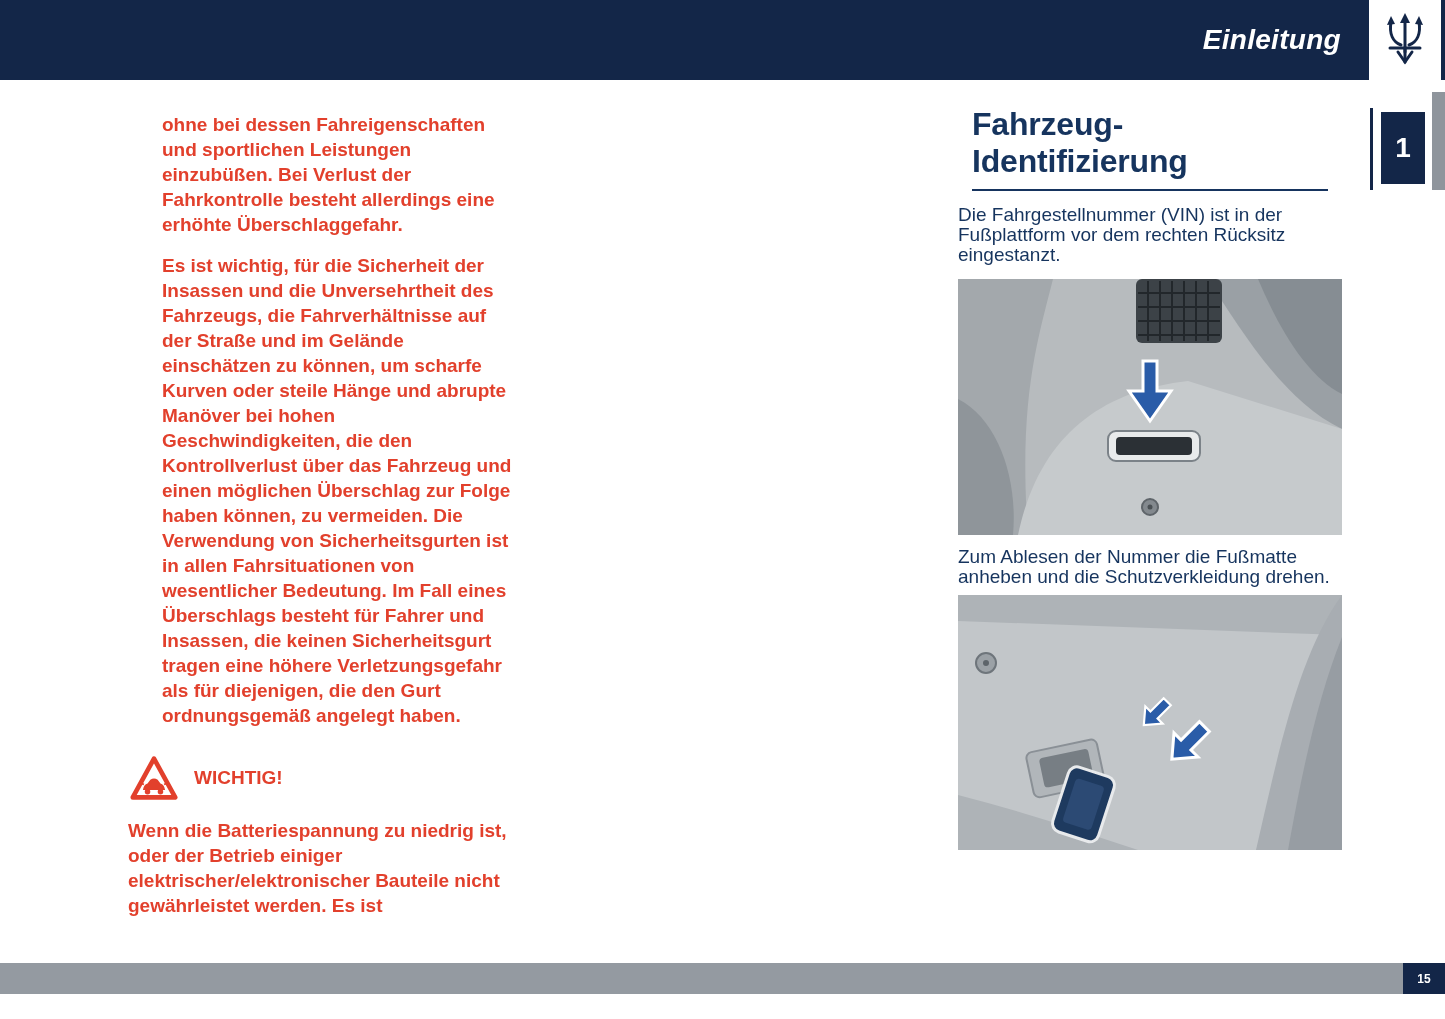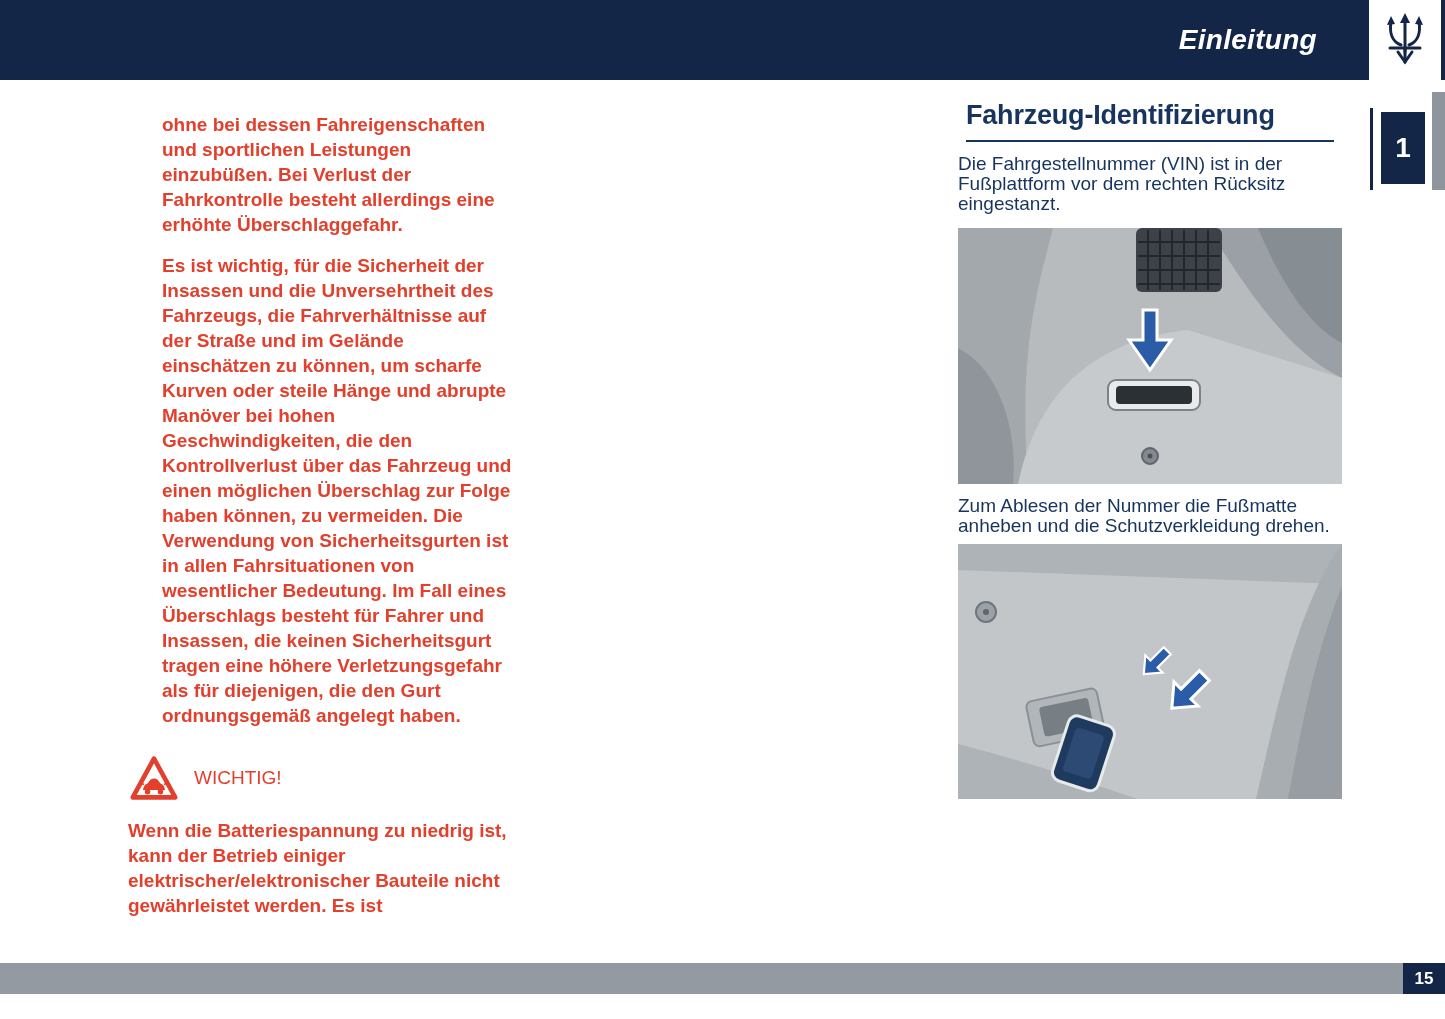--- a/index.html
+++ b/index.html
@@ -7,21 +7,21 @@
     --text-navy:#16345e;
     --red:#e2402c;
     --footer-gray:#949aa1;
   }
   html,body{margin:0;padding:0;background:#fff;}
   body{font-family:"Liberation Sans", sans-serif;}
   .page{position:relative;width:1445px;height:1019px;background:#fff;overflow:hidden;}
 
   
   .topbar{position:absolute;top:0;left:0;width:1445px;height:80px;background:var(--navy);
-          display:flex;align-items:center;justify-content:flex-end;gap:24px;}
+          display:flex;align-items:center;justify-content:flex-end;}
   .header-title{color:#fff;font-size:28px;font-weight:bold;font-style:italic;margin-right:28px;letter-spacing:.3px;}
   .logo-box{width:76px;height:80px;background:#fff;display:flex;align-items:center;justify-content:center;
             border-right:4px solid var(--navy);box-sizing:border-box;}
 
   
   .tab-line{position:absolute;top:108px;right:72px;width:3px;height:82px;background:var(--navy);}
   .tab-gray{position:absolute;top:92px;right:0;width:13px;height:98px;background:#8f959c;}
   .tab-box{position:absolute;top:112px;right:20px;width:44px;height:72px;background:var(--navy);
            color:#fff;font-weight:bold;font-size:28px;display:flex;align-items:center;justify-content:center;}
 
@@ -29,36 +29,36 @@
   .col{position:absolute;top:96px;}
   .col1{left:146px;width:382px;}
   .col2{left:543px;width:372px;}
   .col3{left:958px;width:384px;top:92px;}
 
   .red-p{color:var(--red);font-weight:bold;font-size:19px;line-height:25px;margin:16px;}
   .navy-p{color:var(--text-navy);font-size:19px;line-height:20px;margin:12px 0 0;}
 
   .warning-head{display:flex;align-items:center;gap:14px;margin:26px 0 6px -18px;}
   .warn-icon{width:52px;height:48px;flex:0 0 auto;}
-  .warn-label{color:var(--red);font-weight:normal;font-size:19px;}
+  .warn-label{color:var(--red);font-weight:bold;font-size:19px;}
   .warning-text{margin-left:-18px;}
 
-  .heading{color:var(--text-navy);font-size:27px;font-weight:bold;margin:8px;padding-bottom:9px;
+  .heading{color:var(--text-navy);font-size:32px;font-weight:bold;margin:14px;padding-bottom:9px;
            border-bottom:2px solid var(--text-navy);letter-spacing:-.2px;}
   .subheading{color:var(--text-navy);font-size:20.5px;font-weight:bold;margin:16px 0 0;white-space:nowrap;}
 
   .photo{width:384px;height:256px;margin-top:14px;background:#b7bbbe;overflow:hidden;}
   .photo svg{display:block;}
   .photo2{height:255px;margin-top:8px;}
 
   
   .footer{position:absolute;left:0;top:963px;width:1445px;height:31px;background:var(--footer-gray);}
   .page-num-box{position:absolute;right:0;top:0;width:42px;height:31px;background:var(--navy);
                 display:flex;align-items:center;justify-content:center;}
-  .page-num{color:#fff;font-size:17px;font-weight:bold;}
+  .page-num{color:#fff;font-size:12px;font-weight:bold;}
 </style>
 </head>
 <body>
 
 <div class="page">
 
   <header class="topbar">
     <div class="header-title">Einleitung</div>
     <div class="logo-box">
       <svg class="trident" width="44" height="60" viewBox="0 0 44 60" fill="none" stroke="#132648" stroke-width="3" stroke-linecap="round">
@@ -89,21 +89,21 @@
         <polygon points="26,5 49,47 3,47" fill="none" stroke="#e2402c" stroke-width="5" stroke-linejoin="round"></polygon>
         <g fill="#e2402c">
           <path d="M14 39 q1 -6 5 -7 l3 -4 q4 -3 8 0 l3 4 q4 1 5 7 z"></path>
           <circle cx="19" cy="41" r="3"></circle>
           <circle cx="33" cy="41" r="3"></circle>
         </g>
         <path d="M11 31 l4 2 M41 31 l-4 2" stroke="#e2402c" stroke-width="2" fill="none"></path>
       </svg>
       <span class="warn-label">WICHTIG!</span>
     </div>
-    <p class="red-p warning-text">Wenn die Batteriespannung zu niedrig ist, kann der Betrieb einiger elektrischer/elektronischer Bauteile nicht gewährleistet werden. Es ist</p>
+    <p class="red-p warning-text">Wenn die Batteriespannung zu niedrig ist, oder der Betrieb einiger elektrischer/elektronischer Bauteile nicht gewährleistet werden. Es ist</p>
   </div>
 
 
   <div class="col col3">
     <h1 class="heading">Fahrzeug-Identifizierung</h1>
     <p class="navy-p">Die Fahrgestellnummer (VIN) ist in der Fußplattform vor dem rechten Rücksitz eingestanzt.</p>
 
     <div class="photo">
       <svg width="384" height="256" viewBox="0 0 384 256">
         <rect width="384" height="256" fill="#b7bbbe"></rect>

